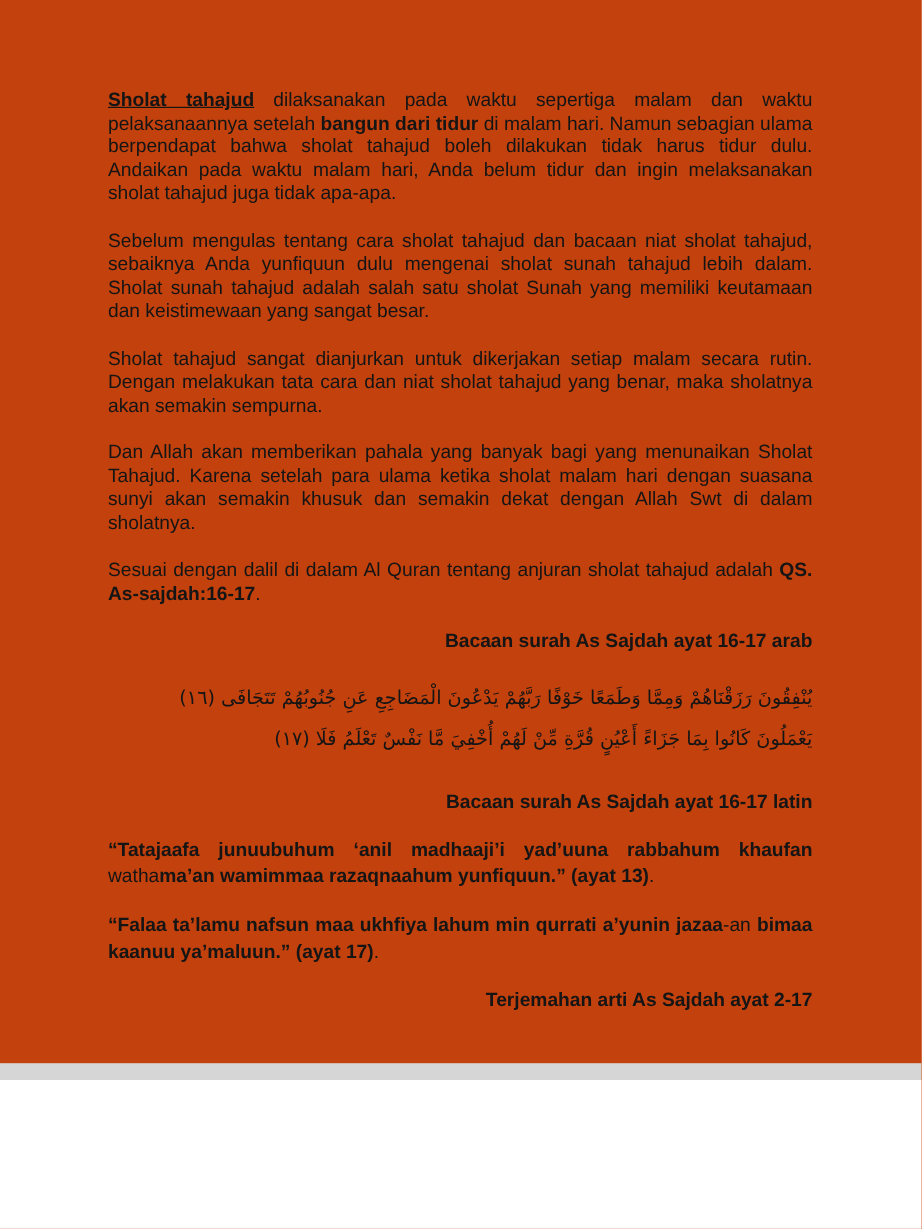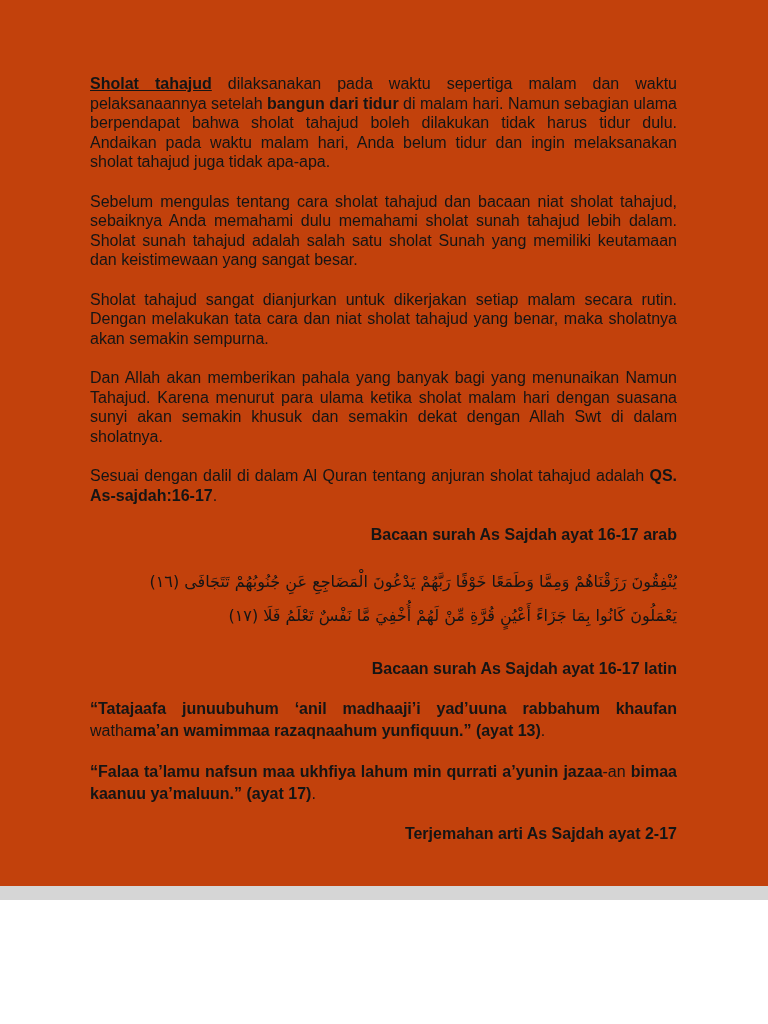--- a/index.html
+++ b/index.html
@@ -69,25 +69,25 @@
   }
 </style>
 </head>
 <body>
 
 <div class="page">
   <main class="content">
 
     <p class="para"><span class="b u">Sholat tahajud</span><span> dilaksanakan pada waktu sepertiga malam dan waktu pelaksanaannya setelah </span><span class="b">bangun dari tidur</span><span> di malam hari. Namun sebagian ulama berpendapat bahwa sholat tahajud boleh dilakukan tidak harus tidur dulu. Andaikan pada waktu malam hari, Anda belum tidur dan ingin melaksanakan sholat tahajud juga tidak apa-apa.</span></p>
 
-    <p class="para"><span>Sebelum mengulas tentang cara sholat tahajud dan bacaan niat sholat tahajud, sebaiknya Anda memahami dulu memahami sholat sunah tahajud lebih dalam. Sholat sunah tahajud adalah salah satu sholat Sunah yang memiliki keutamaan dan keistimewaan yang sangat besar.</span></p>
+    <p class="para"><span>Sebelum mengulas tentang cara sholat tahajud dan bacaan niat sholat tahajud, sebaiknya Anda yunfiquun dulu mengenai sholat sunah tahajud lebih dalam. Sholat sunah tahajud adalah salah satu sholat Sunah yang memiliki keutamaan dan keistimewaan yang sangat besar.</span></p>
 
     <p class="para"><span>Sholat tahajud sangat dianjurkan untuk dikerjakan setiap malam secara rutin. Dengan melakukan tata cara dan niat sholat tahajud yang benar, maka sholatnya akan semakin sempurna.</span></p>
 
-    <p class="para"><span>Dan Allah akan memberikan pahala yang banyak bagi yang menunaikan Namun Tahajud. Karena menurut para ulama ketika sholat malam hari dengan suasana sunyi akan semakin khusuk dan semakin dekat dengan Allah Swt di dalam sholatnya.</span></p>
+    <p class="para"><span>Dan Allah akan memberikan pahala yang banyak bagi yang menunaikan Sholat Tahajud. Karena setelah para ulama ketika sholat malam hari dengan suasana sunyi akan semakin khusuk dan semakin dekat dengan Allah Swt di dalam sholatnya.</span></p>
 
     <p class="para"><span>Sesuai dengan dalil di dalam Al Quran tentang anjuran sholat tahajud adalah </span><span class="b">QS. As-sajdah:16-17</span><span>.</span></p>
 
     <p class="para heading">Bacaan surah As Sajdah ayat 16-17 arab</p>
 
     <div class="arabic-block">
       <div class="arabic-line">(١٦) ‎تَتَجَافَى ‎جُنُوبُهُمْ ‎عَنِ ‎الْمَضَاجِعِ ‎يَدْعُونَ ‎رَبَّهُمْ ‎خَوْفًا ‎وَطَمَعًا ‎وَمِمَّا ‎رَزَقْنَاهُمْ ‎يُنْفِقُونَ</div>
       <div class="arabic-line">(١٧) ‎فَلَا ‎تَعْلَمُ ‎نَفْسٌ ‎مَّا ‎أُخْفِيَ ‎لَهُمْ ‎مِّنْ ‎قُرَّةِ ‎أَعْيُنٍ ‎جَزَاءً ‎بِمَا ‎كَانُوا ‎يَعْمَلُونَ</div>
     </div>
 

